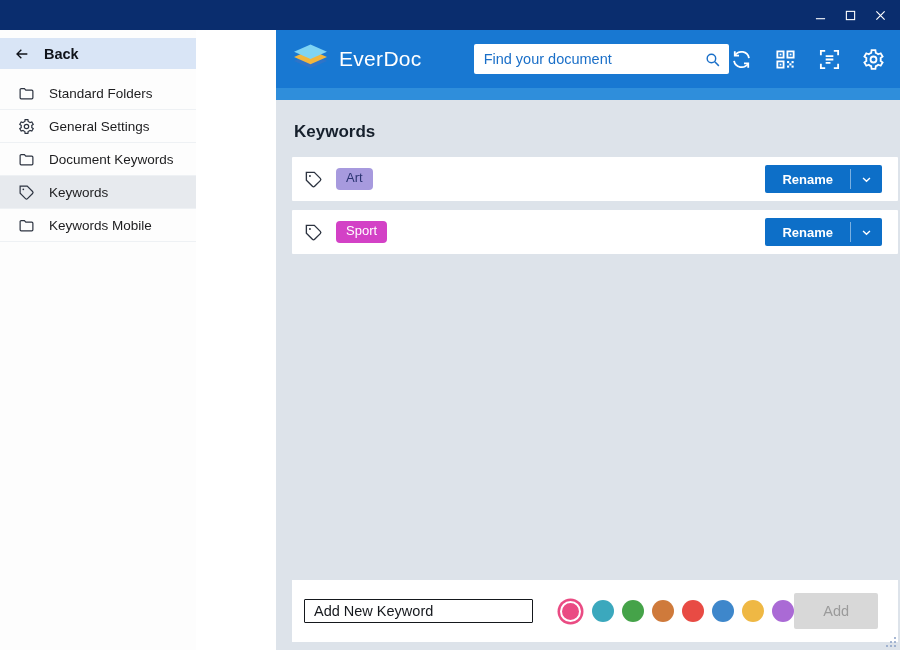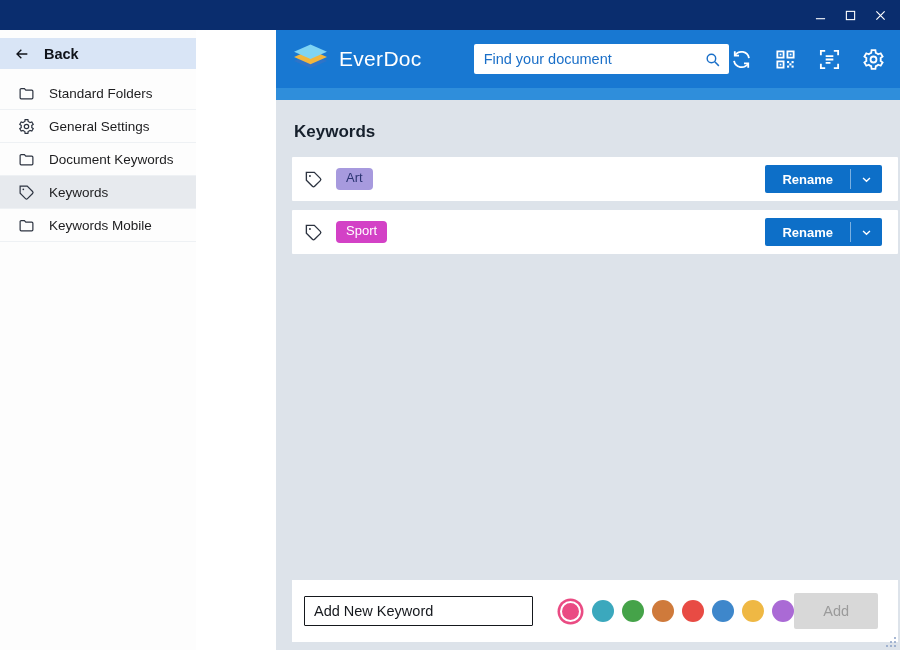--- a/index.html
+++ b/index.html
@@ -92,21 +92,21 @@
   .rename-divider { width: 1px; background: rgba(255,255,255,0.45); margin: 4px 0; }
   .rename-caret { width: 31px; display: flex; align-items: center; justify-content: center; }
   .rename-caret svg { width: 11px; height: 11px; }
 
   
   .add-bar {
     position: absolute; left: 16px; right: 2px; bottom: 8px; height: 62px;
     background: #fff; display: flex; align-items: center; padding: 0 20px 0 12px;
   }
   .add-input {
-    width: 270px; height: 30px; border: 1px solid #15181d; border-radius: 1px;
+    width: 270px; height: 24px; border: 1px solid #15181d; border-radius: 1px;
     padding: 0 9px; font-family: "Liberation Sans", sans-serif; font-size: 14.5px; color: #222;
     outline: none;
   }
   .add-input::placeholder { color: #15181d; opacity: 1; }
   .swatches { display: flex; align-items: center; gap: 8px; margin-left: 24px; }
   .swatch {
     width: 22px; height: 22px; border-radius: 50%; cursor: pointer; flex: 0 0 auto;
   }
   .swatch.selected {
     width: 21px; height: 21px; border: 2px solid #fff;

